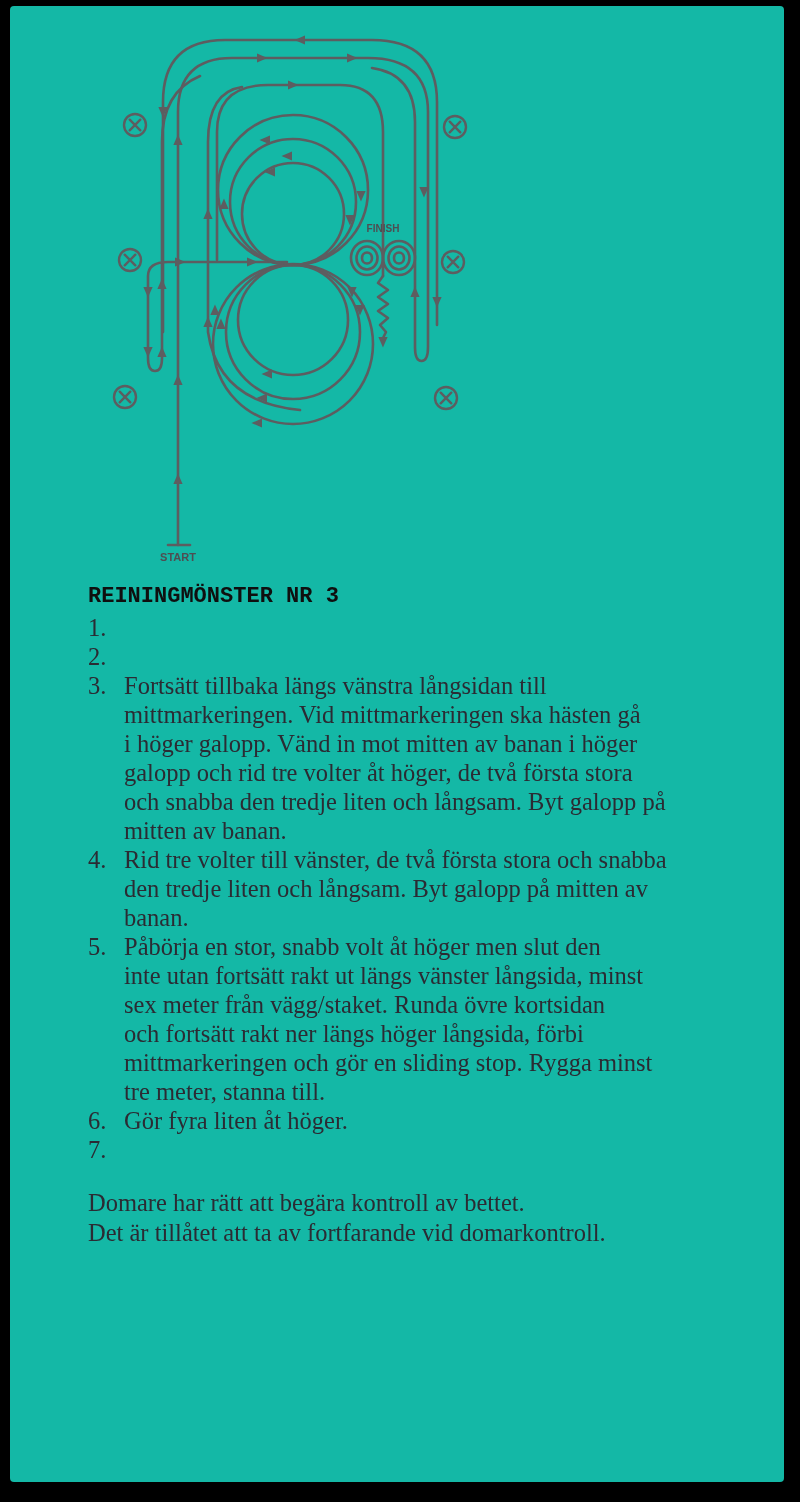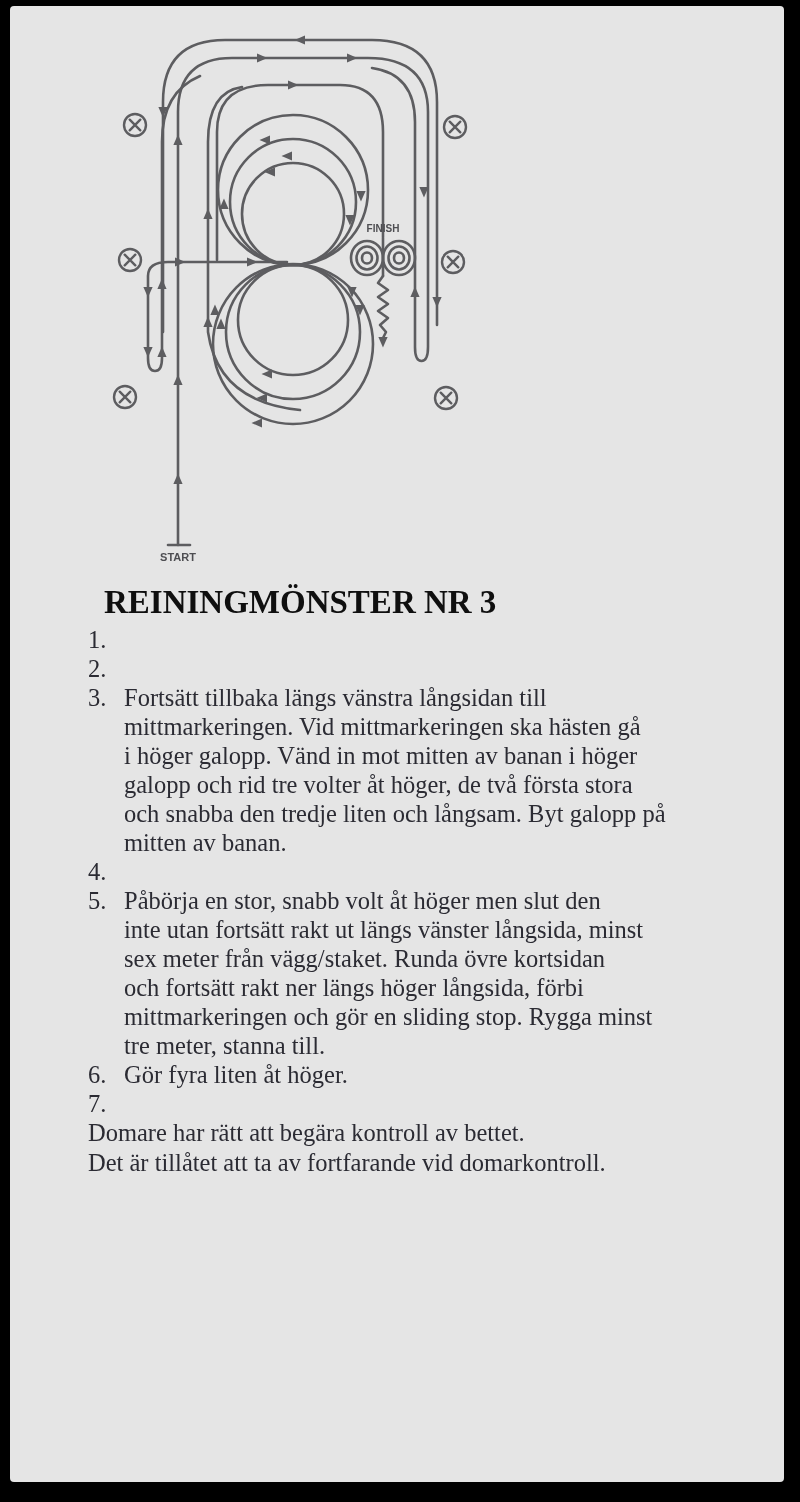--- a/index.html
+++ b/index.html
@@ -6,58 +6,58 @@
   body{
     width:800px;height:1502px;
     background:#000;
     position:relative;
     overflow:hidden;
     font-family:"Liberation Serif", serif;
   }
   .page{
     position:absolute;
     left:10px;top:6px;right:16px;bottom:20px;
-    background:#e5e5e5;
+    background:#14b8a6;
     border-radius:4px;
   }
   .diagram{
     position:absolute;
     left:0;top:0;
     width:774px;height:570px;
   }
   .content{
     position:absolute;
     left:78px;top:578px;
     width:660px;
   }
   .doc-title{
-    font-family:Liberation Serif, serif;
+    font-family:Liberation Mono, monospace;
     font-weight:bold;
-    font-size:33px;
+    font-size:22px;
     color:#0f0f0f;
     letter-spacing:0px;
-    margin:0 0 4px 16px;
+    margin:0 0 4px 0;
   }
   .instructions{margin:0;padding:0;list-style:none;}
   .instr{
     display:flex;
     align-items:flex-start;
     font-size:24.5px;
     line-height:29px;
     color:#2b2b33;
   }
   .instr .num{
     width:36px;
     flex:0 0 36px;
   }
   .instr .body{
     white-space:pre-line;
   }
   .notes{
-    margin-top:0;
+    margin-top:24px;
     font-size:24.5px;
     line-height:30px;
     color:#2b2b33;
   }
   svg text{font-family:"Liberation Sans", sans-serif;}
   .diag-label{fill:#4e4e52;font-weight:bold;}
 </style>
 </head>
 <body>
 
@@ -171,20 +171,23 @@
         <span class="num">3.</span>
         <span class="body">Fortsätt tillbaka längs vänstra långsidan till
 mittmarkeringen. Vid mittmarkeringen ska hästen gå
 i höger galopp. Vänd in mot mitten av banan i höger
 galopp och rid tre volter åt höger, de två första stora
 och snabba den tredje liten och långsam. Byt galopp på
 mitten av banan.</span>
       </li>
       <li class="instr">
         <span class="num">4.</span>
+        <span class="body">Rid tre volter till vänster, de två första stora och snabba
+den tredje liten och långsam. Byt galopp på mitten av
+banan.</span>
       </li>
       <li class="instr">
         <span class="num">5.</span>
         <span class="body">Påbörja en stor, snabb volt åt höger men slut den
 inte utan fortsätt rakt ut längs vänster långsida, minst
 sex meter från vägg/staket. Runda övre kortsidan
 och fortsätt rakt ner längs höger långsida, förbi
 mittmarkeringen och gör en sliding stop. Rygga minst
 tre meter, stanna till.</span>
       </li>

